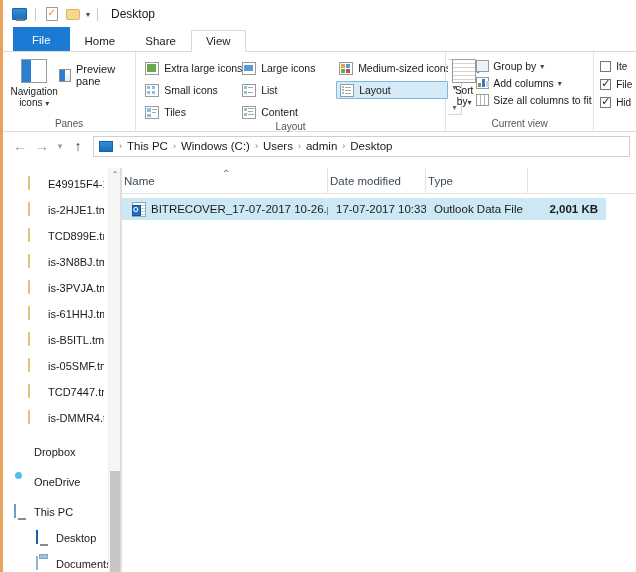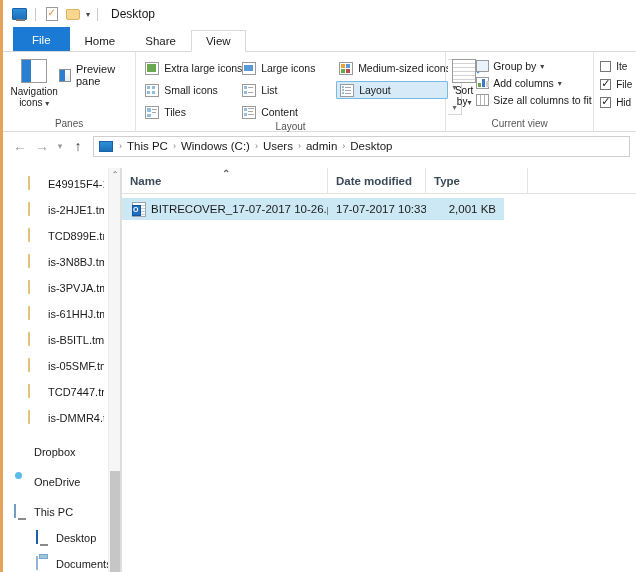--- a/index.html
+++ b/index.html
@@ -437,25 +437,24 @@
     border-left: 1px solid #e0e0e0;
   }
   .colhead {
     height: 26px;
     display: flex;
     border-bottom: 1px solid #e3e3e3;
     position: relative;
   }
   .ch {
     display: flex; align-items: center;
-    padding-left: 8px;
+    padding-left: 2px;
     font-size: 11.5px; color: #3b4a59;
     border-right: 1px solid #e3e3e3;
     position: relative;
-    font-weight: bold;
   }
   .ch.name { width: 206px; }
   .ch.date { width: 98px; }
   .ch.type { width: 102px; }
   .ch.size { width: 78px; }
   .ch.pad { flex: 1; border-right: none; }
   .sortcaret {
     position: absolute;
     left: 100px; top: 0px;
     font-size: 10px; color: #666;
@@ -469,21 +468,21 @@
   .cell {
     height: 22px;
     display: flex; align-items: center;
     font-size: 11.5px; color: #1a1a1a;
     padding-left: 8px;
     white-space: nowrap; overflow: hidden;
   }
   .cell.name { width: 206px; gap: 5px; padding-left: 10px; }
   .cell.date { width: 98px; }
   .cell.type { width: 102px; }
-  .cell.size { width: 78px; justify-content: flex-end; padding-right: 8px; }
+  .cell.size { width: 78px; justify-content: flex-end; padding-right: 8px; font-weight: bold; }
   .pst-ic {
     width: 14px; height: 15px; flex: 0 0 14px;
     background: #ffffff;
     border: 1px solid #9aa6b0;
     position: relative;
     background-image: repeating-linear-gradient(#fff,#fff 2px,#c3cbd3 2px,#c3cbd3 3px);
   }
   .pst-ic::before {
     content: "";
     position: absolute; left: -1px; top: 2px;
@@ -820,17 +819,18 @@
         </div>
         <div class="ch pad"></div>
       </div>
 
       <div class="row selected">
         <div class="cell name">
           <span class="pst-ic"></span>
           <span>BITRECOVER_17-07-2017 10-26.pst</span>
         </div>
         <div class="cell date">17-07-2017 10:33</div>
+        <div class="cell type">Outlook Data File</div>
         <div class="cell size">2,001 KB</div>
       </div>
     </div>
   </div>
 </div>
 
 </body></html>

